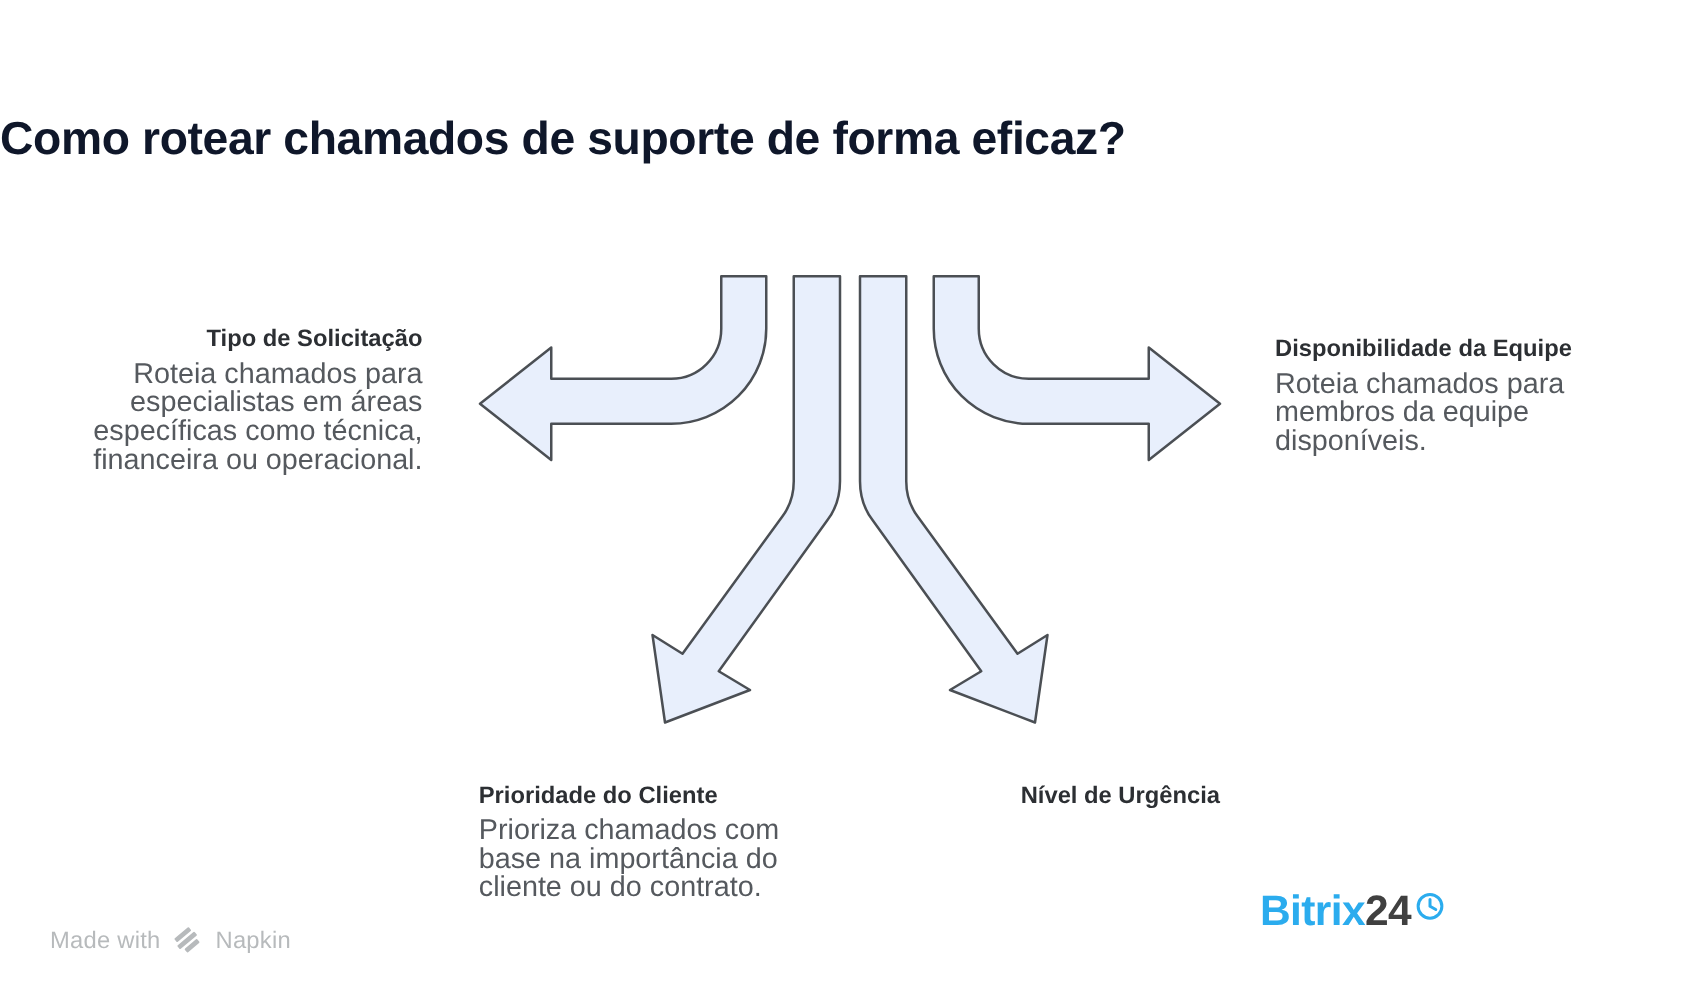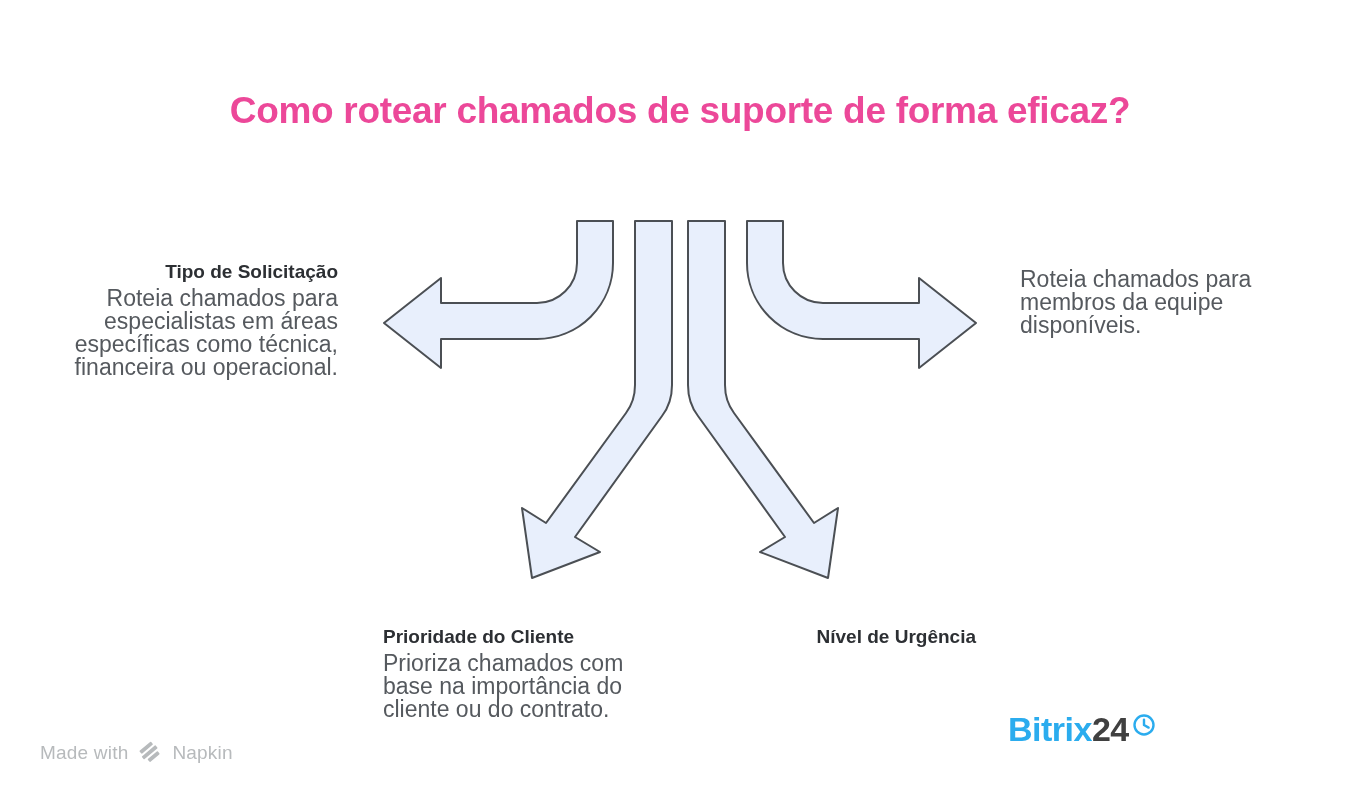--- a/index.html
+++ b/index.html
@@ -5,23 +5,22 @@
   html,body { margin:0; padding:0; }
   body {
     width:1360px; height:806px;
     background:#ffffff;
     font-family:"Liberation Sans", sans-serif;
     position:relative;
     overflow:hidden;
   }
   .page-title {
     position:absolute; top:90px; left:0; width:1360px;
-    text-align:center;
     font-size:37px; font-weight:bold;
-    color:#ec4899; letter-spacing:-0.3px;
+    color:#0f172a; letter-spacing:-0.3px;
   }
   .arrows-svg { position:absolute; left:0; top:0; }
   .branch { position:absolute; }
   .branch-label {
     margin:0 0 3px 0;
     font-size:19px; font-weight:bold; line-height:24px;
     color:#2c2f33;
   }
   .branch-desc {
     margin:0;
@@ -66,20 +65,21 @@
 
 <div class="branch" id="branch-left">
   <h3 class="branch-label">Tipo de Solicitação</h3>
   <p class="branch-desc">Roteia chamados para
 especialistas em áreas
 específicas como técnica,
 financeira ou operacional.</p>
 </div>
 
 <div class="branch" id="branch-right">
+  <h3 class="branch-label">Disponibilidade da Equipe</h3>
   <p class="branch-desc">Roteia chamados para
 membros da equipe
 disponíveis.</p>
 </div>
 
 <div class="branch" id="branch-bottom-left">
   <h3 class="branch-label">Prioridade do Cliente</h3>
   <p class="branch-desc">Prioriza chamados com
 base na importância do
 cliente ou do contrato.</p>

